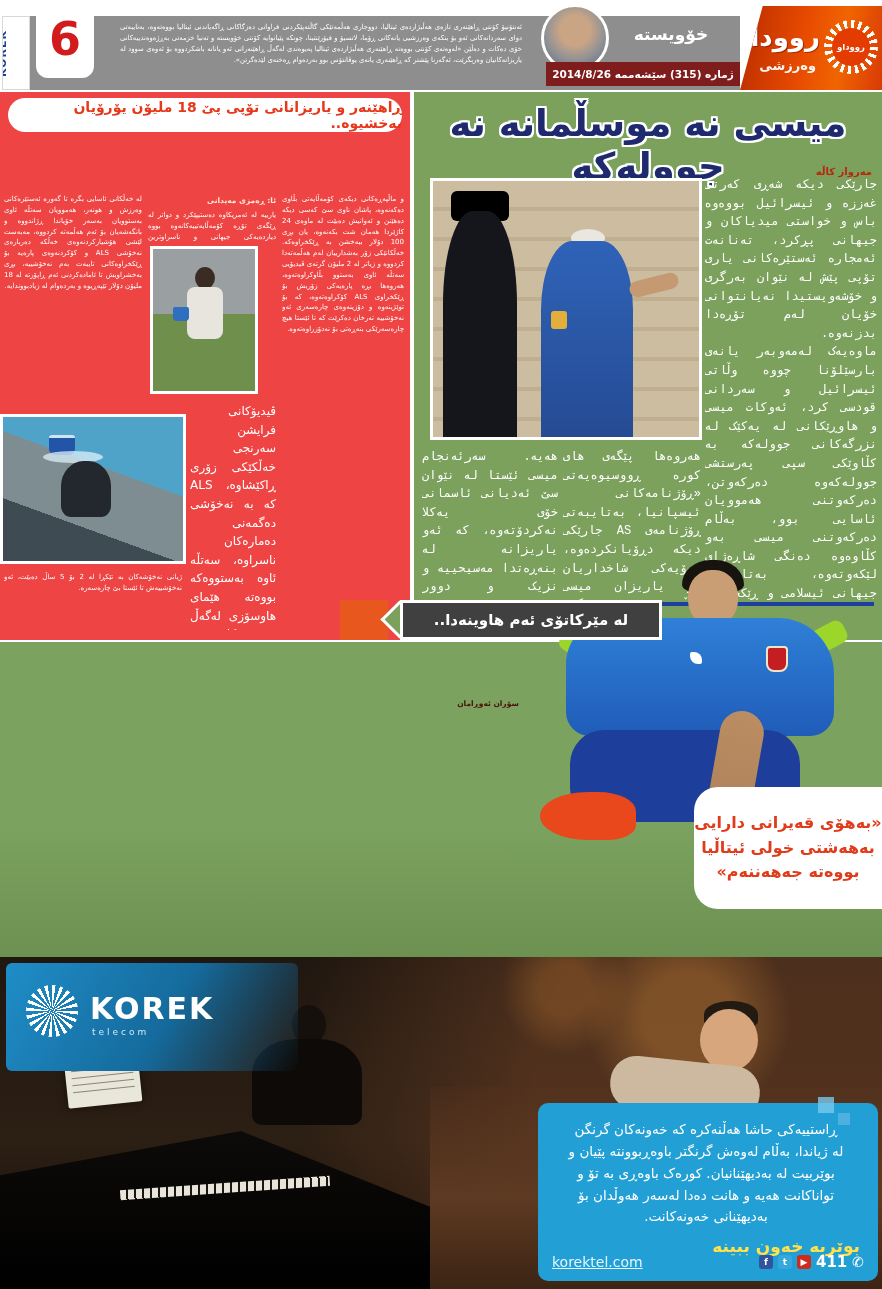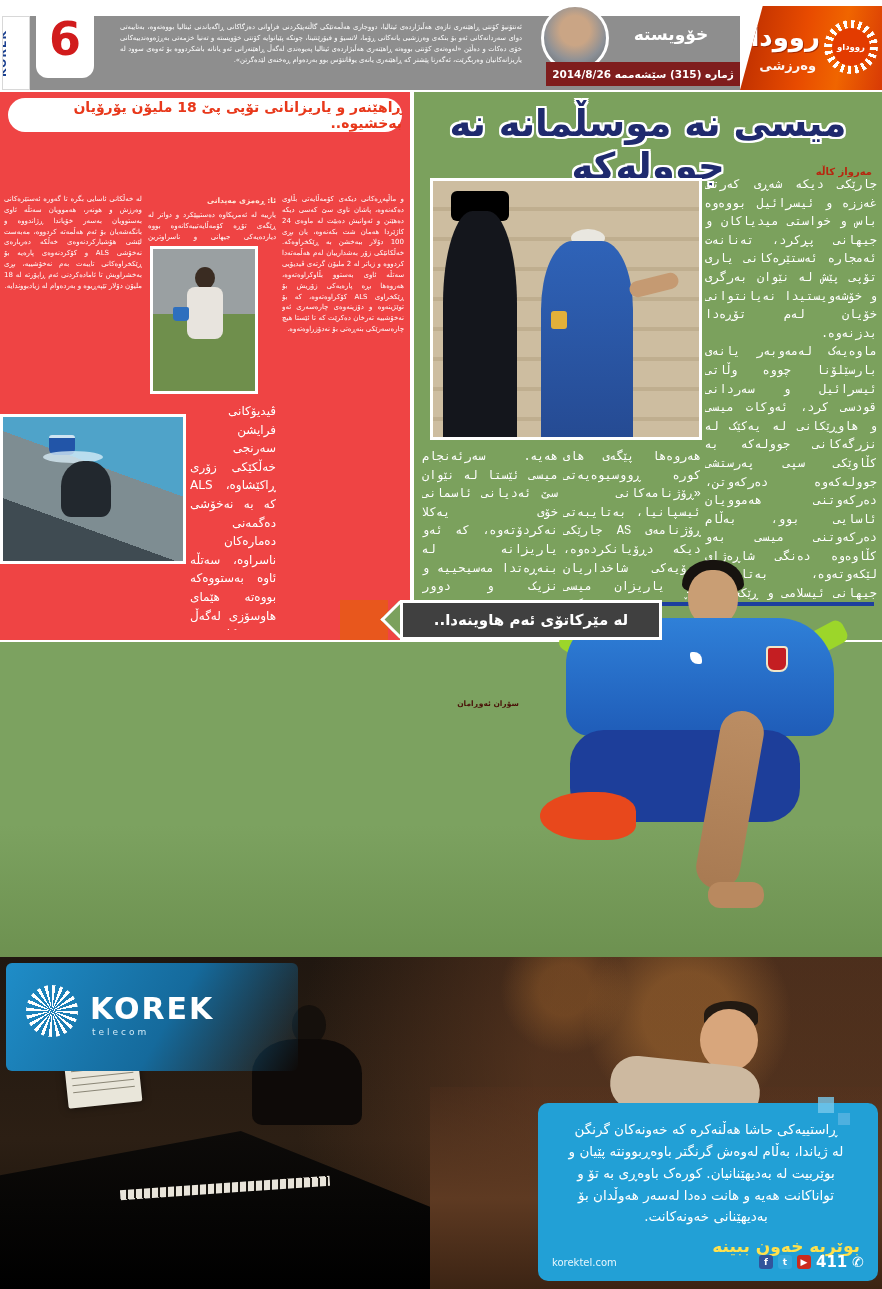--- a/index.html
+++ b/index.html
@@ -101,21 +101,21 @@
   .rug { position:absolute; left:430px; top:130px; width:452px; height:202px; background:linear-gradient(180deg, rgba(90,50,30,.2), #5e3a22 55%, #3c2414); }
   .child-head { position:absolute; left:700px; top:52px; width:58px; height:62px; border-radius:50%; background:#d8a67c; }
   .child-hair { position:absolute; left:704px; top:44px; width:54px; height:26px; border-radius:50% 50% 20% 20%; background:#231a12; }
   .child-body { position:absolute; left:610px; top:104px; width:150px; height:54px; border-radius:26px; background:#cdb9a0; transform:rotate(6deg); }
   .ad-box { position:absolute; left:538px; top:146px; width:340px; height:178px; border-radius:10px; background:#22a0d6; padding:16px 18px 10px 14px; }
   .ad-box .deco1 { position:absolute; right:44px; top:-6px; width:16px; height:16px; background:rgba(120,200,235,.8); }
   .ad-box .deco2 { position:absolute; right:28px; top:10px; width:12px; height:12px; background:rgba(90,180,225,.8); }
   .ad-body { color:#fff; font-size:13.5px; line-height:1.62; text-align:center; direction:rtl; white-space:pre-line; }
   .ad-tagline { margin-top:8px; color:#ffe14d; font-size:17px; font-weight:bold; text-align:right; }
   .ad-bottom { position:absolute; left:14px; right:14px; bottom:10px; display:flex; flex-direction:row-reverse; justify-content:space-between; align-items:center; direction:ltr; }
-  .ad-site { color:#e6f6fd; font-size:10px; }
+  .ad-site { color:#e6f6fd; font-size:14px;text-decoration:underline; }
   .ad-contact { display:flex; align-items:center; gap:5px; }
   .ad-phone-num { color:#fff; font-size:15px; font-weight:bold; }
   .ad-phone-ic { color:#fff; font-size:14px; }
   .soc { width:14px; height:14px; border-radius:3px; color:#fff; font-size:9px; font-weight:bold; display:flex; align-items:center; justify-content:center; }
   .soc-yt { background:#cc2b1d; } .soc-tw { background:#35a8dc; } .soc-fb { background:#31549c; }
 </style>
 </head>
 <body>
 
 <div class="page">
@@ -156,20 +156,21 @@
 
     <div class="als-col" style="left:190px;top:310px;width:86px;height:228px;font-size:12px;">ڤیدیۆکانی فرایشن سەرنجی خەڵکێکی زۆری ڕاکێشاوە، ALS کە بە نەخۆشی دەگمەنی دەمارەکان ناسراوە، سەتڵە ئاوە بەستووەکە بووەتە هێمای هاوسۆزی لەگەڵ نەخۆشەکان و هەڵمەتەکە بە خێرایی جیهانی گرتووەتەوە و زیاتر لە 30 ملیۆن کەس تەماشای ڤیدیۆکانیان کردووە، هەر کەسێکیش دەستنیشان دەکرێت</div>
     <div class="als-col" style="left:4px;top:102px;width:138px;height:216px;">لە خەڵکانی ئاسایی بگرە تا گەورە ئەستێرەکانی وەرزش و هونەر، هەموویان سەتڵە ئاوی بەستوویان بەسەر خۆیاندا ڕژاندووە و بانگەشەیان بۆ ئەم هەڵمەتە کردووە، مەبەست لێشی هۆشیارکردنەوەی خەڵکە دەربارەی نەخۆشی ALS و کۆکردنەوەی پارەیە بۆ ڕێکخراوەکانی تایبەت بەم نەخۆشییە، بڕی بەخشراویش تا ئامادەکردنی ئەم ڕاپۆرتە لە 18 ملیۆن دۆلار تێپەڕیوە و بەردەوام لە زیادبووندایە.</div>
 
     <div class="photo-frame als-photo2">
       <div class="p-bucket"></div>
       <div class="p-splash"></div>
       <div class="p-man"></div>
     </div>
 
+    <div class="als-col" style="left:4px;top:480px;width:178px;height:56px;">ژیانی نەخۆشەکان بە تێکڕا لە 2 بۆ 5 ساڵ دەبێت، ئەو نەخۆشییەش تا ئێستا بێ چارەسەرە.</div>
   </div>
 
   <div class="abs messi">
     <div class="messi-headline h-navy">میسی نە موسڵمانە نە جوولەکە</div>
     <div class="messi-byline">مەرواز کاڵە</div>
 
     <div class="photo-frame messi-photo">
       <div class="m-hat"></div>
       <div class="m-hasid"></div>
       <div class="m-kippah"></div>
@@ -209,20 +210,25 @@
     <div class="sz-crest"></div>
     <div class="sz-puma"></div>
     <div class="sz-leg"></div>
     <div class="sz-arm"></div>
     <div class="sz-boot"></div>
     <div class="sz-hand"></div>
   </div>
 
   <div class="abs league-byline">سۆران ئەوڕامان</div>
 
+  <div class="abs quote-box">
+    <div>«بەهۆی قەیرانی دارایی
+بەهەشتی خولی ئیتاڵیا
+بووەتە جەهەننەم»</div>
+  </div>
 
   <div class="abs ad">
     <div class="rug"></div>
     <div class="child-hair"></div>
     <div class="child-head"></div>
     <div class="child-body"></div>
     <div class="piano"></div>
     <div class="keys"></div>
     <div class="sheet">
         <i></i>

